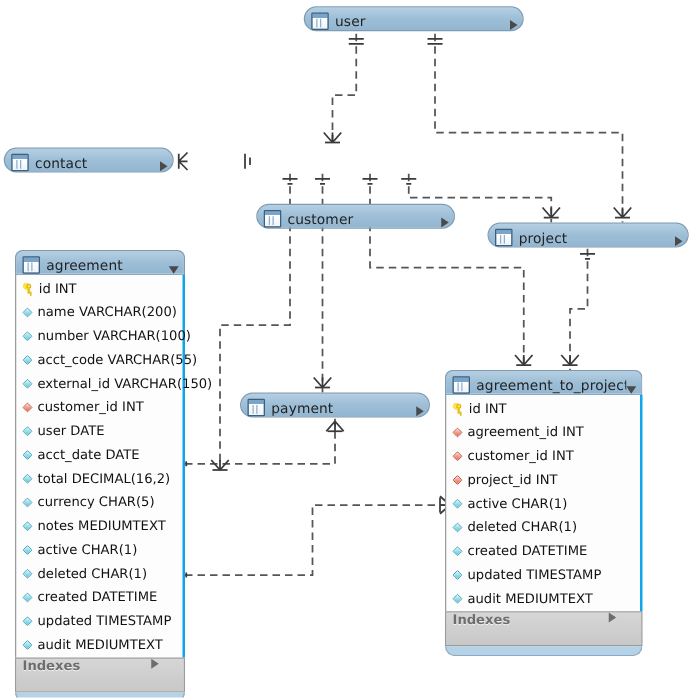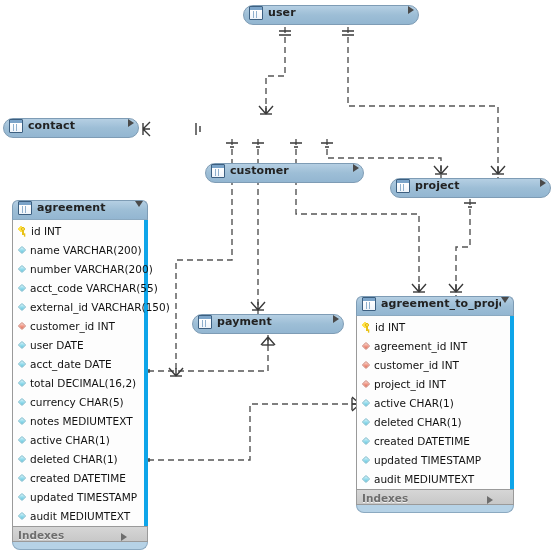--- a/index.html
+++ b/index.html
@@ -11,25 +11,25 @@
   }
   #canvas{position:relative;width:554px;height:558px;}
   svg.links{position:absolute;left:0;top:0;width:554px;height:558px;pointer-events:none;}
 
   
   .table{position:absolute;box-sizing:border-box;}
 
   .tbl-header{
     box-sizing:border-box;
     height:20px;
-    display:flex;align-items:flex-start;
+    display:flex;align-items:flex-end;
     background:linear-gradient(to bottom,#b5cfe3 0%,#9dbed6 50%,#93b6d1 100%);
     border:1px solid #7e9cb5;
     padding:0 4px 0 5px;
-    font-size:11px;font-weight:bold;color:#222;
+    font-size:11px;font-weight:normal;color:#222;
     letter-spacing:.1px;
   }
   .collapsed .tbl-header{border-radius:10px;}
   .expanded .tbl-header{border-radius:6px 6px 0 0;border-bottom:1px solid #8ba9c0;}
 
   .tbl-icon{
     width:12px;height:12px;margin-right:5px;flex:0 0 auto;
     border:1px solid #3c5f80;border-radius:1px;
     background:linear-gradient(to bottom,#7ba4c9 0%,#7ba4c9 28%,#ffffff 28%,#eef4fa 100%);
     position:relative;
@@ -40,21 +40,21 @@
   }
   .tbl-title{flex:1 1 auto;white-space:nowrap;overflow:hidden;}
   .tri{width:0;height:0;flex:0 0 auto;}
   .tri-right{border-left:6px solid #4a4a4a;border-top:4px solid transparent;border-bottom:4px solid transparent;}
   .tri-down{border-top:6px solid #4a4a4a;border-left:4px solid transparent;border-right:4px solid transparent;}
 
   .tbl-body{
     box-sizing:border-box;
     background:#fdfdfd;
     border-left:1px solid #9a9a9a;
-    border-right:4px solid #0ea5e9;
+    border-right:2px solid #0ea5e9;
     padding:1px 0 1px 0;
   }
   .col-row{
     display:flex;align-items:center;
     height:19px;
     padding:0 3px 0 5px;
     font-size:10.5px;color:#111;white-space:nowrap;
   }
   .col-icon{width:9px;height:9px;margin-right:4px;flex:0 0 auto;position:relative;}
 
@@ -83,21 +83,21 @@
   .ic-fk{
     width:8px;height:8px;
     background:linear-gradient(135deg,#ffe2da 0%,#f3a292 45%,#e06a52 100%);
     border:1px solid #b8503c;
     transform:rotate(45deg) scale(.72);
     border-radius:1px;box-sizing:border-box;
   }
 
   .tbl-footer{
     box-sizing:border-box;
-    height:16px;display:flex;align-items:flex-end;
+    height:28px;display:flex;align-items:flex-start;
     padding:0 20px 0 5px;
     background:linear-gradient(to bottom,#d6d6d6 0%,#c8c8c8 100%);
     border:1px solid #9a9a9a;
     font-size:10.5px;font-weight:bold;color:#6d6d6d;
     text-shadow:0 1px 0 #f2f2f2;
   }
   .tbl-footer .tri-right{border-left-color:#6d6d6d;}
   .footer-label{flex:1 1 auto;}
   .tbl-base{
     box-sizing:border-box;height:8px;
@@ -228,21 +228,21 @@
         <div class="col-row">
           <span class="col-icon ic-pk"></span>
           <span>id INT</span>
         </div>
         <div class="col-row">
           <span class="col-icon ic-col"></span>
           <span>name VARCHAR(200)</span>
         </div>
         <div class="col-row">
           <span class="col-icon ic-col"></span>
-          <span>number VARCHAR(200)</span>
+          <span>number VARCHAR(100)</span>
         </div>
         <div class="col-row">
           <span class="col-icon ic-col"></span>
           <span>acct_code VARCHAR(55)</span>
         </div>
         <div class="col-row">
           <span class="col-icon ic-col"></span>
           <span>external_id VARCHAR(150)</span>
         </div>
         <div class="col-row">

